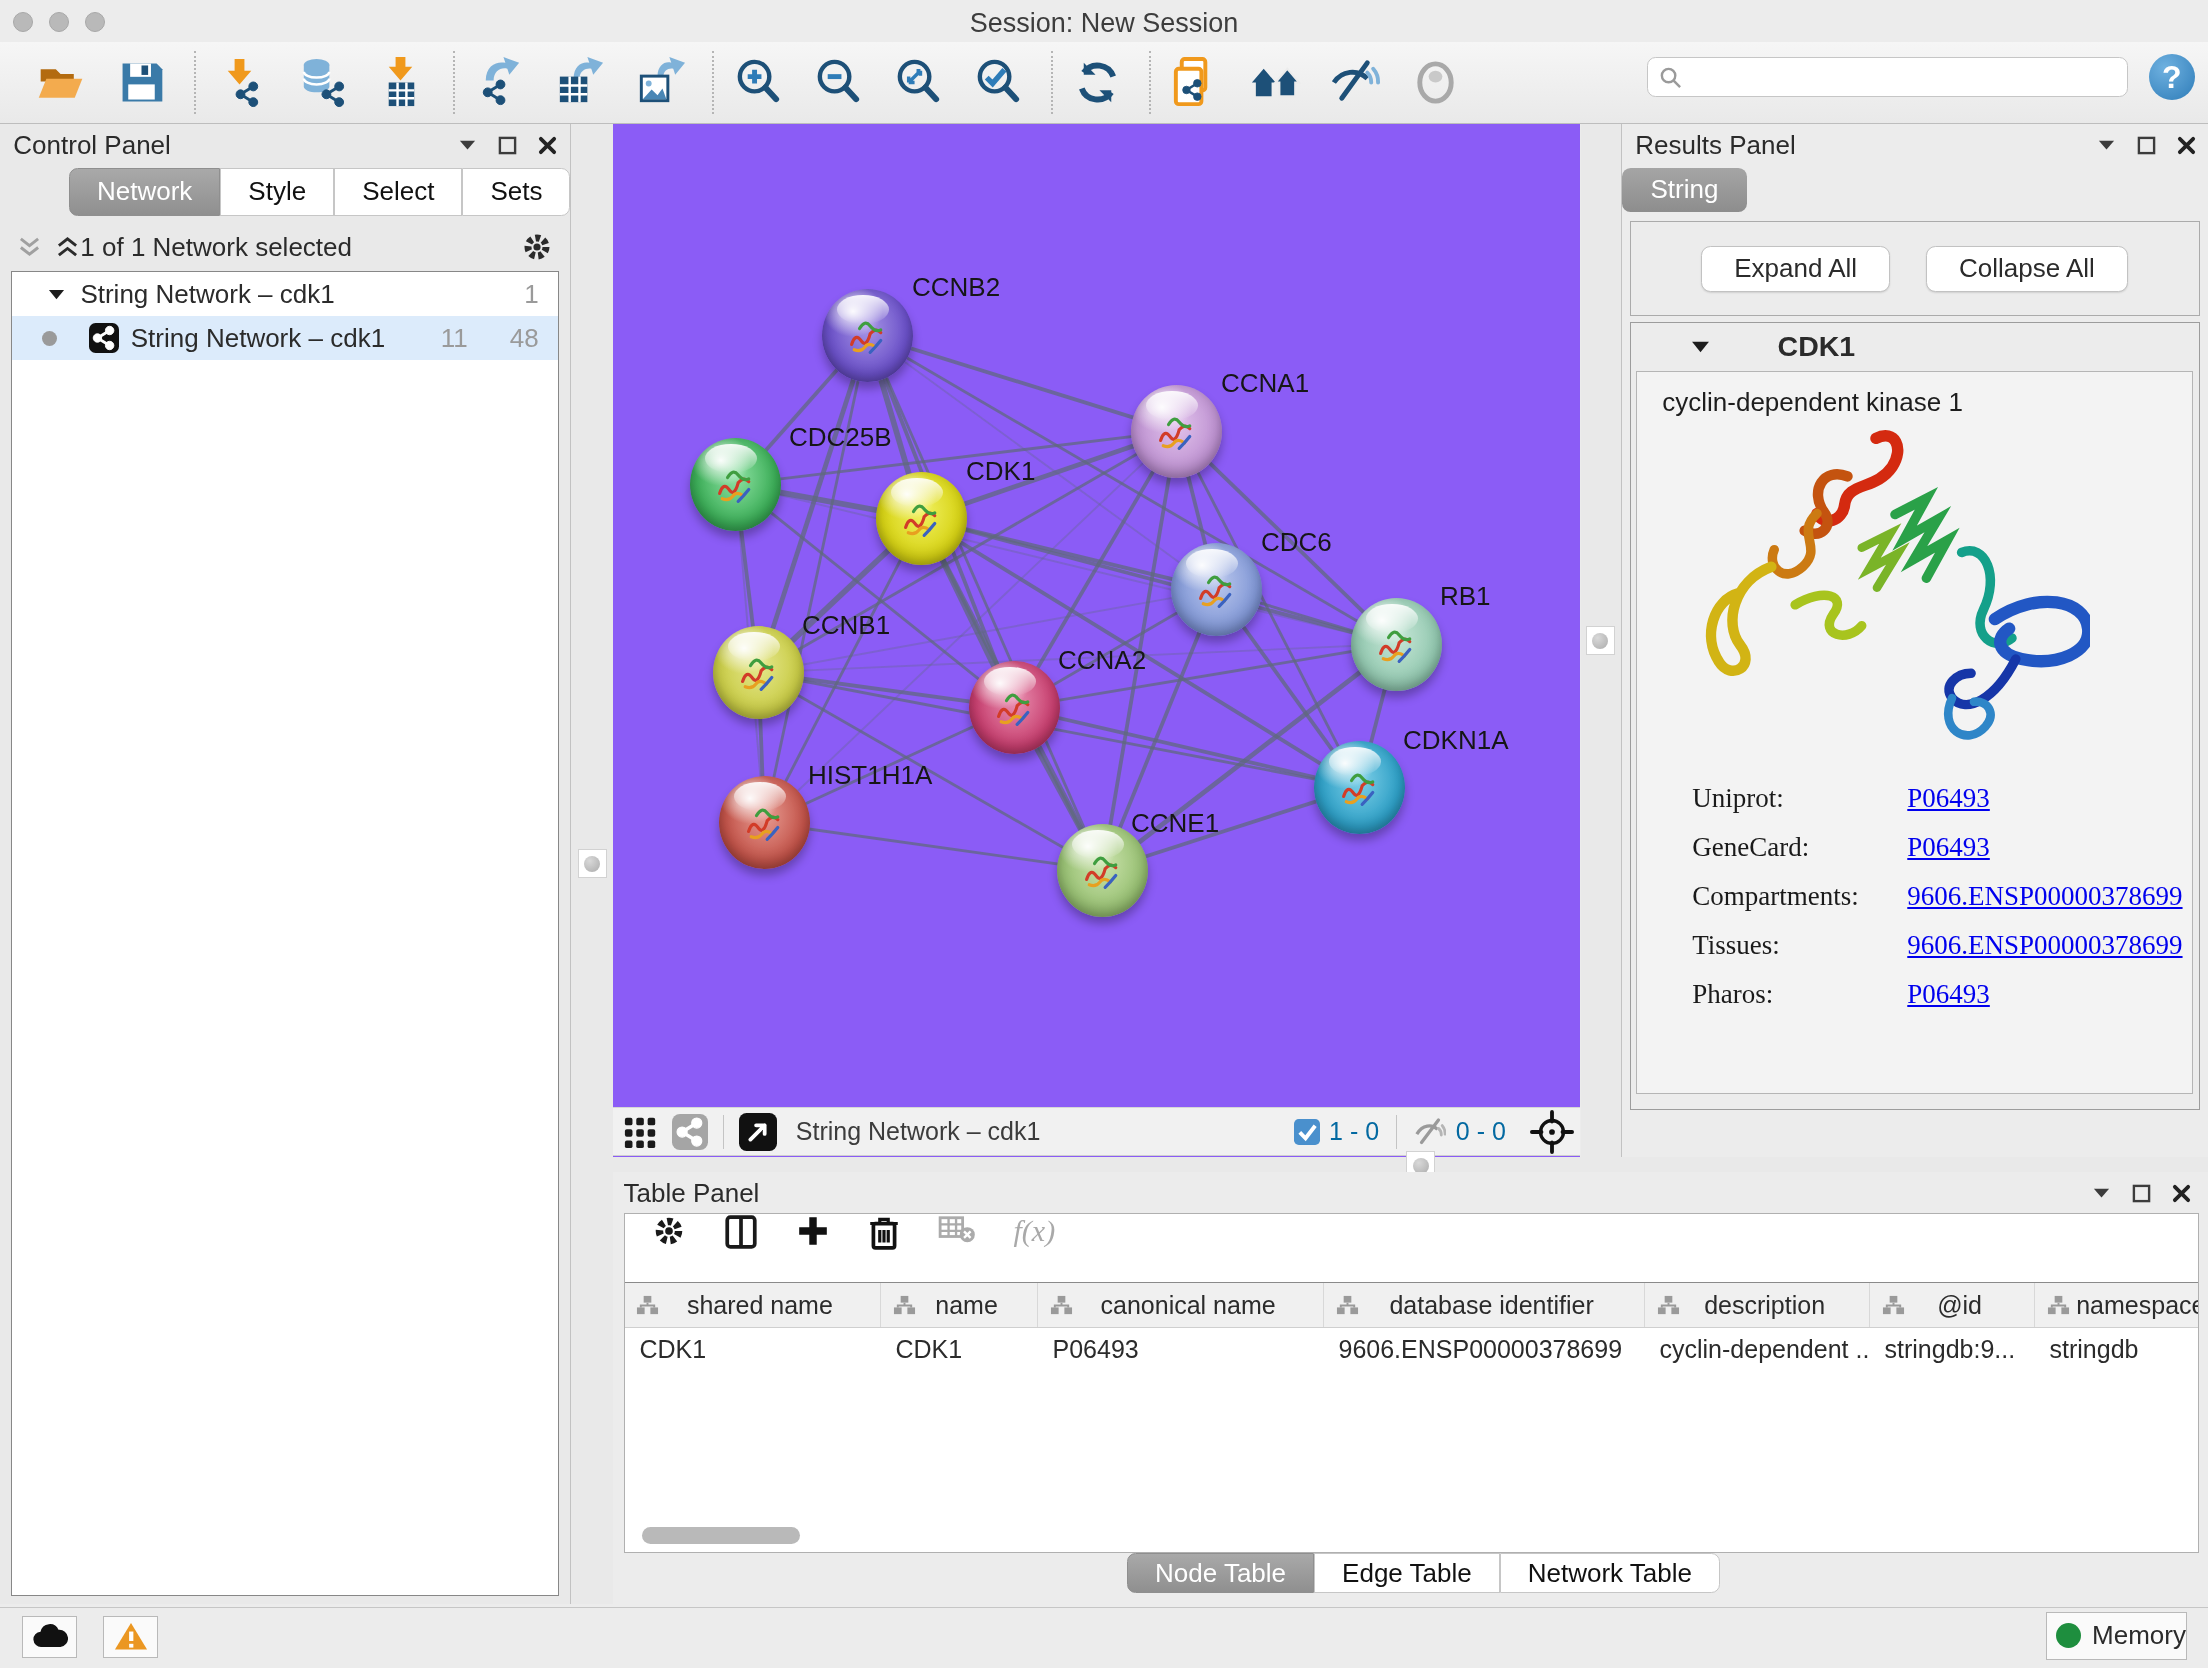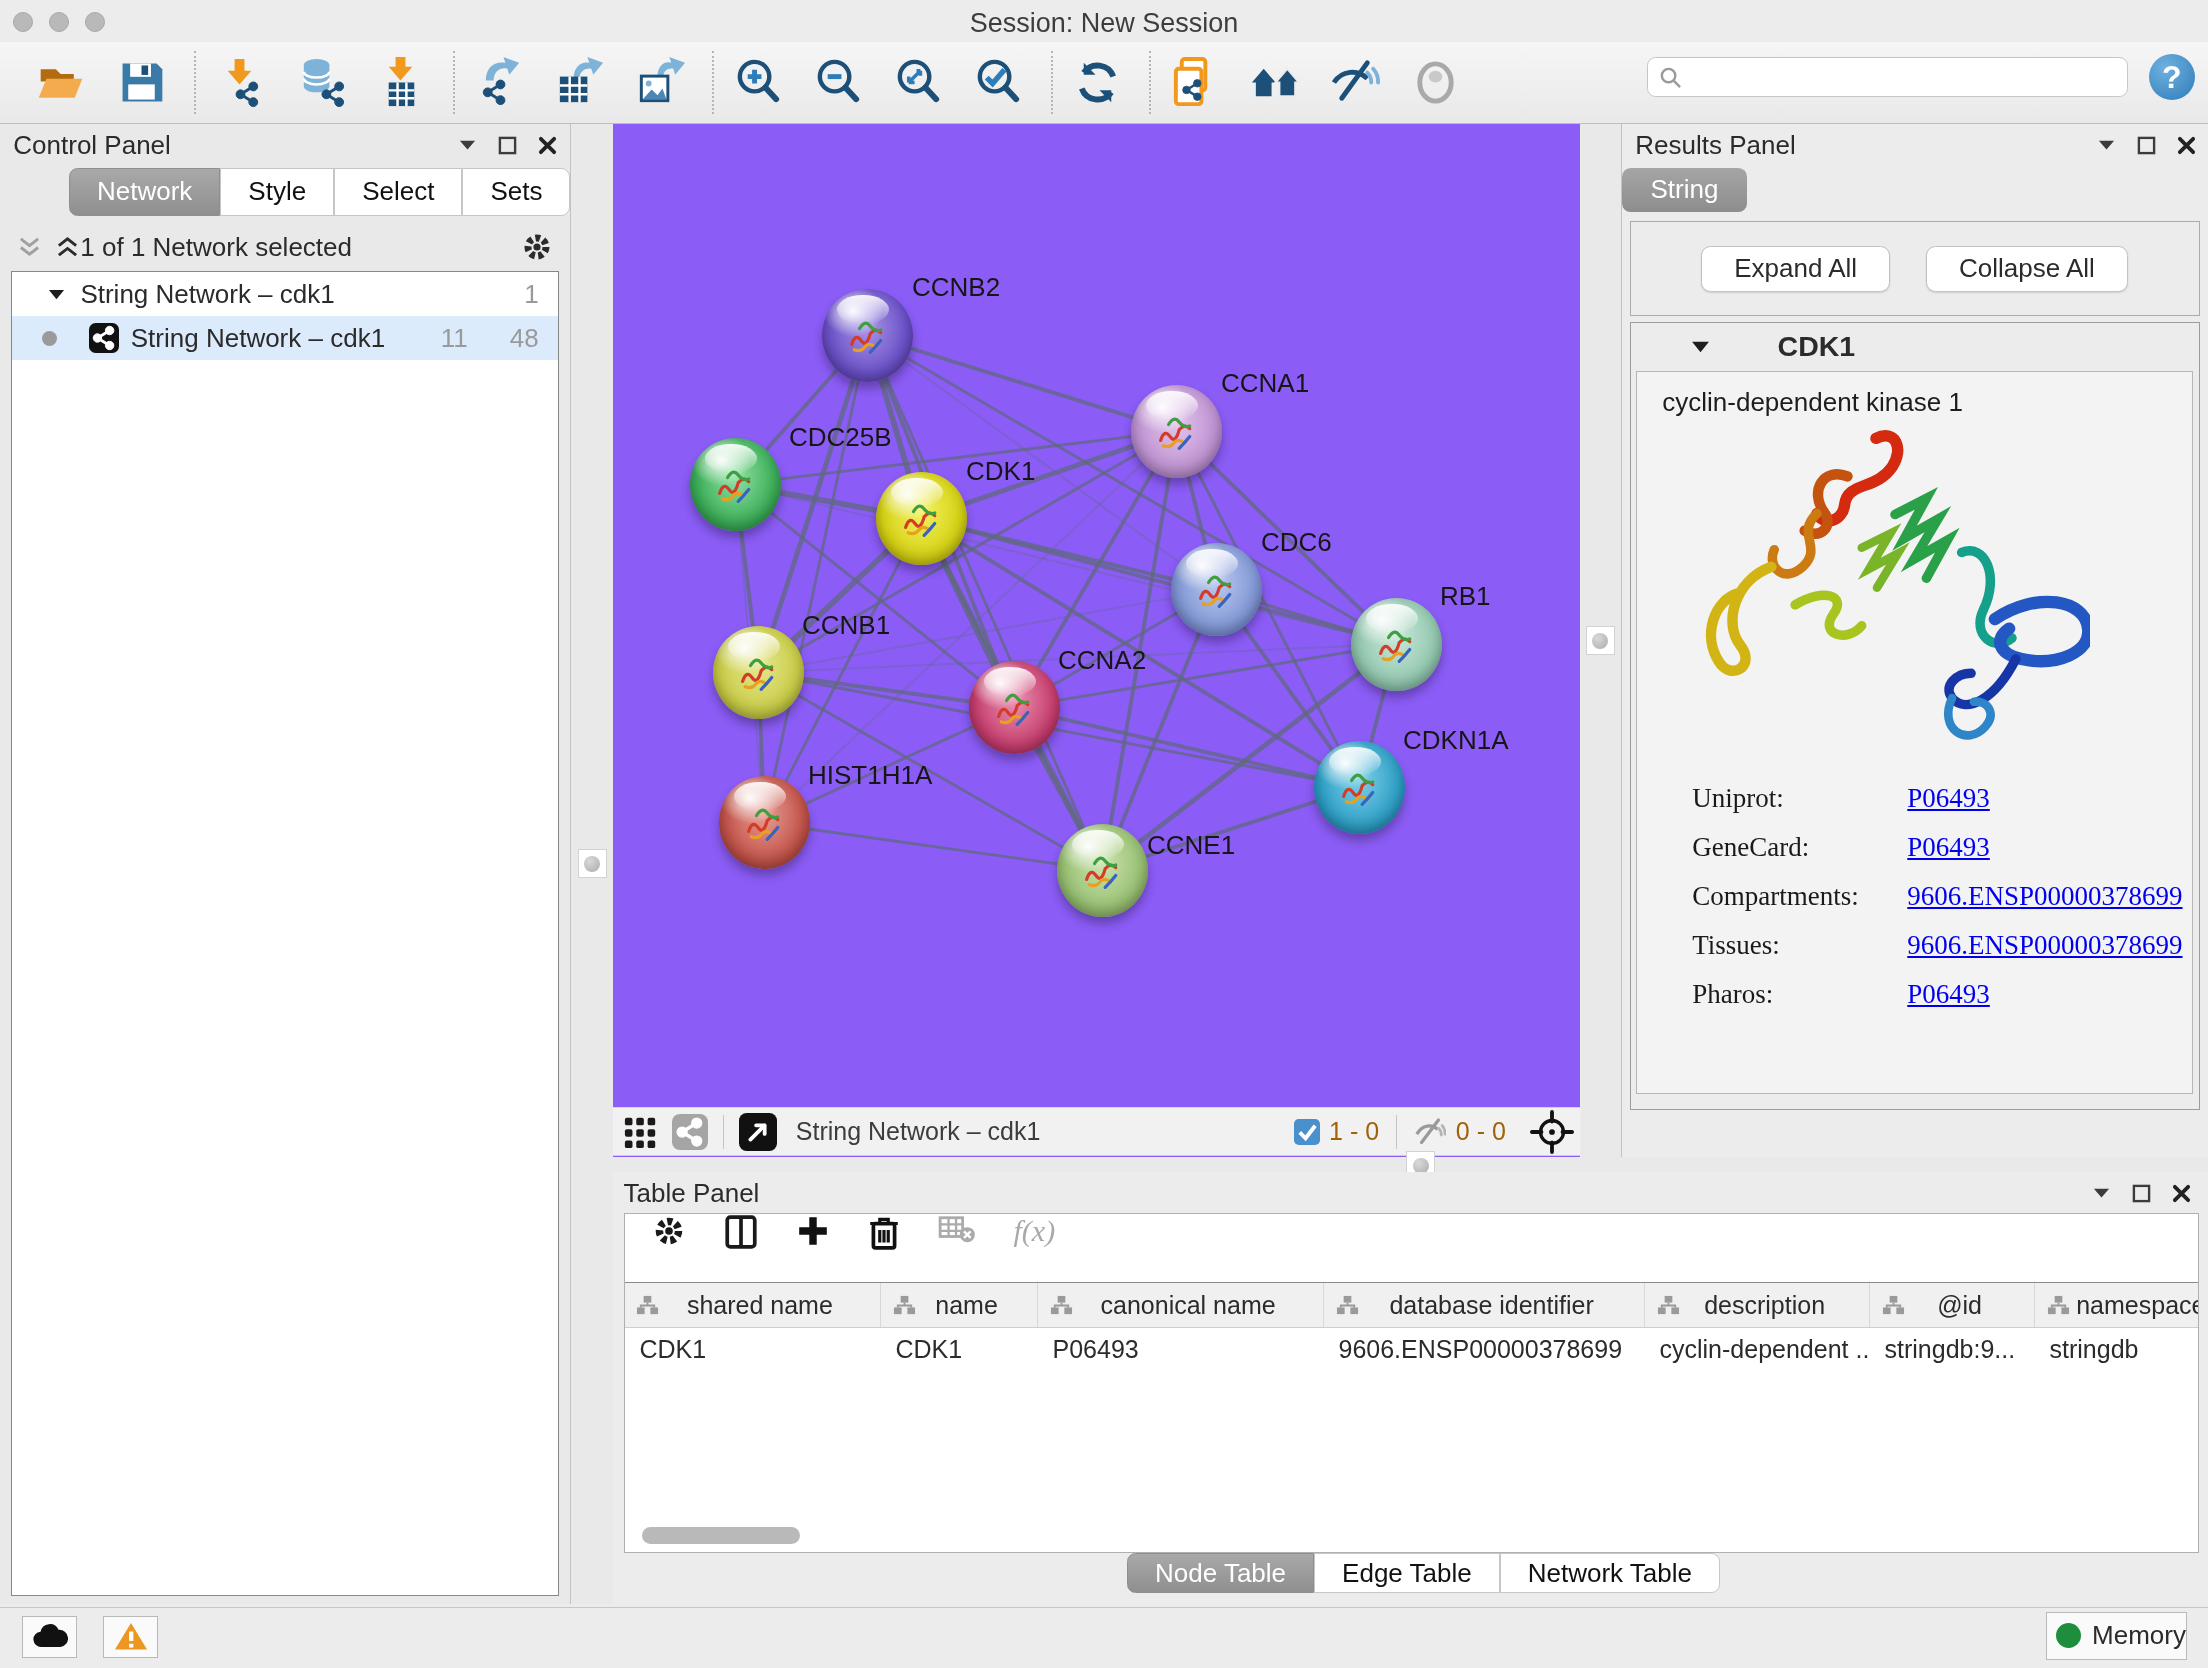--- a/index.html
+++ b/index.html
@@ -39,21 +39,21 @@
   .split-dot i{width:16px;height:16px;border-radius:50%;background:radial-gradient(circle at 35% 30%,#d9d9d9,#ababab);}
   
   .canvas{position:absolute;left:613px;top:124px;width:967px;height:1159px;background:#8b5cf6;overflow:hidden;}
   .node{position:absolute;width:91px;height:93px;border-radius:50%;box-shadow:0 6.7px 9.5px rgba(0,0,0,.28), inset 0 -5.7px 13.3px rgba(0,0,0,.25);}
   .node .shine{position:absolute;left:16%;top:6%;width:58%;height:32%;border-radius:50%;background:linear-gradient(rgba(255,255,255,.92),rgba(255,255,255,0));}
   .node svg{position:absolute;left:19px;top:21px;}
   .node-label{position:absolute;font-size:26px;color:#161616;white-space:nowrap;}
   
   .canvas-strip{position:absolute;left:613px;top:1107px;width:967px;height:49px;background:#f1f1f1;border-top:1px solid #d6d6d6;border-bottom:1px solid #cfcfcf;display:flex;align-items:center;box-sizing:border-box;padding:0 5.7px 0 9.5px;font-size:25px;color:#3c3c3c;}
   .cs-sep{height:34px;border-left:1px solid #c4c4c4;margin:0 15px;}
-  .cs-counts{margin-left:auto;display:flex;align-items:center;color:#a16207;gap:9.5px;}
+  .cs-counts{margin-left:auto;display:flex;align-items:center;color:#0369a1;gap:9.5px;}
   
   .results-panel{position:absolute;left:1621px;top:124px;width:588px;height:1033px;background:#ececec;border-left:1.9px solid #c2c2c2;box-sizing:border-box;}
   .rp-tabrow{display:flex;margin-top:1.9px;}
   .rp-tab{height:44px;padding:0 28.5px;background:linear-gradient(#a5a5a5,#8d8d8d);color:#fff;border-radius:8.6px;font-size:26px;display:flex;align-items:center;}
   .rp-buttons{margin:9.5px 9.5px 0 7.6px;border:1.9px solid #ababab;background:#ececec;height:93px;display:flex;align-items:center;justify-content:center;gap:36px;}
   .rp-btn{height:44px;padding:0 32px;background:#fff;border:1px solid #c2c2c2;border-radius:9.5px;font-size:26px;display:flex;align-items:center;box-shadow:0 1px 1.9px rgba(0,0,0,.12);}
   .rp-section{margin:5.7px 9.5px 0 7.6px;border:1.9px solid #9c9c9c;height:788px;box-sizing:border-box;background:#ececec;}
   .rp-sec-header{height:46px;display:flex;align-items:center;padding-left:59px;gap:67px;font-size:28.5px;font-weight:bold;}
   .rp-content{margin:1.9px 5.7px 5.7px 5.7px;border:1.9px solid #b5b5b5;background:#f3f3f3;height:723px;box-sizing:border-box;overflow:hidden;}
   .rp-desc{font-size:26px;padding:15px 0 0 25px;color:#1d1d1d;}
@@ -461,21 +461,21 @@
           <use href="#squiggle"></use>
         </svg>
       </div>
       <div class="node-label" style="left: 195px; top: 636px;">HIST1H1A</div>
       <div class="node" style="left: 444px; top: 700px; background: radial-gradient(60% 50% at 34% 24%, rgba(255, 255, 255, 0.95), rgba(255, 255, 255, 0) 55%), radial-gradient(at 50% 42%, rgb(204, 228, 174) 0%, rgb(152, 192, 115) 62%, rgb(107, 145, 72) 100%);">
         <div class="shine"></div>
         <svg width="53" height="53" viewBox="0 0 40 40">
           <use href="#squiggle"></use>
         </svg>
       </div>
-      <div class="node-label" style="left: 534px; top: 684px; margin-top: 22px;">CCNE1</div>
+      <div class="node-label" style="left: 518px; top: 684px;">CCNE1</div>
     </div>
 
   <div class="canvas-strip">
     <svg width="36" height="36" viewBox="0 0 38 38">
         <g fill="#1a1a1a">
           <rect x="2" y="4" width="8" height="8" rx="2"></rect>
           <rect x="14" y="4" width="8" height="8" rx="2"></rect>
           <rect x="26" y="4" width="8" height="8" rx="2"></rect>
           <rect x="2" y="16" width="8" height="8" rx="2"></rect>
           <rect x="14" y="16" width="8" height="8" rx="2"></rect>

